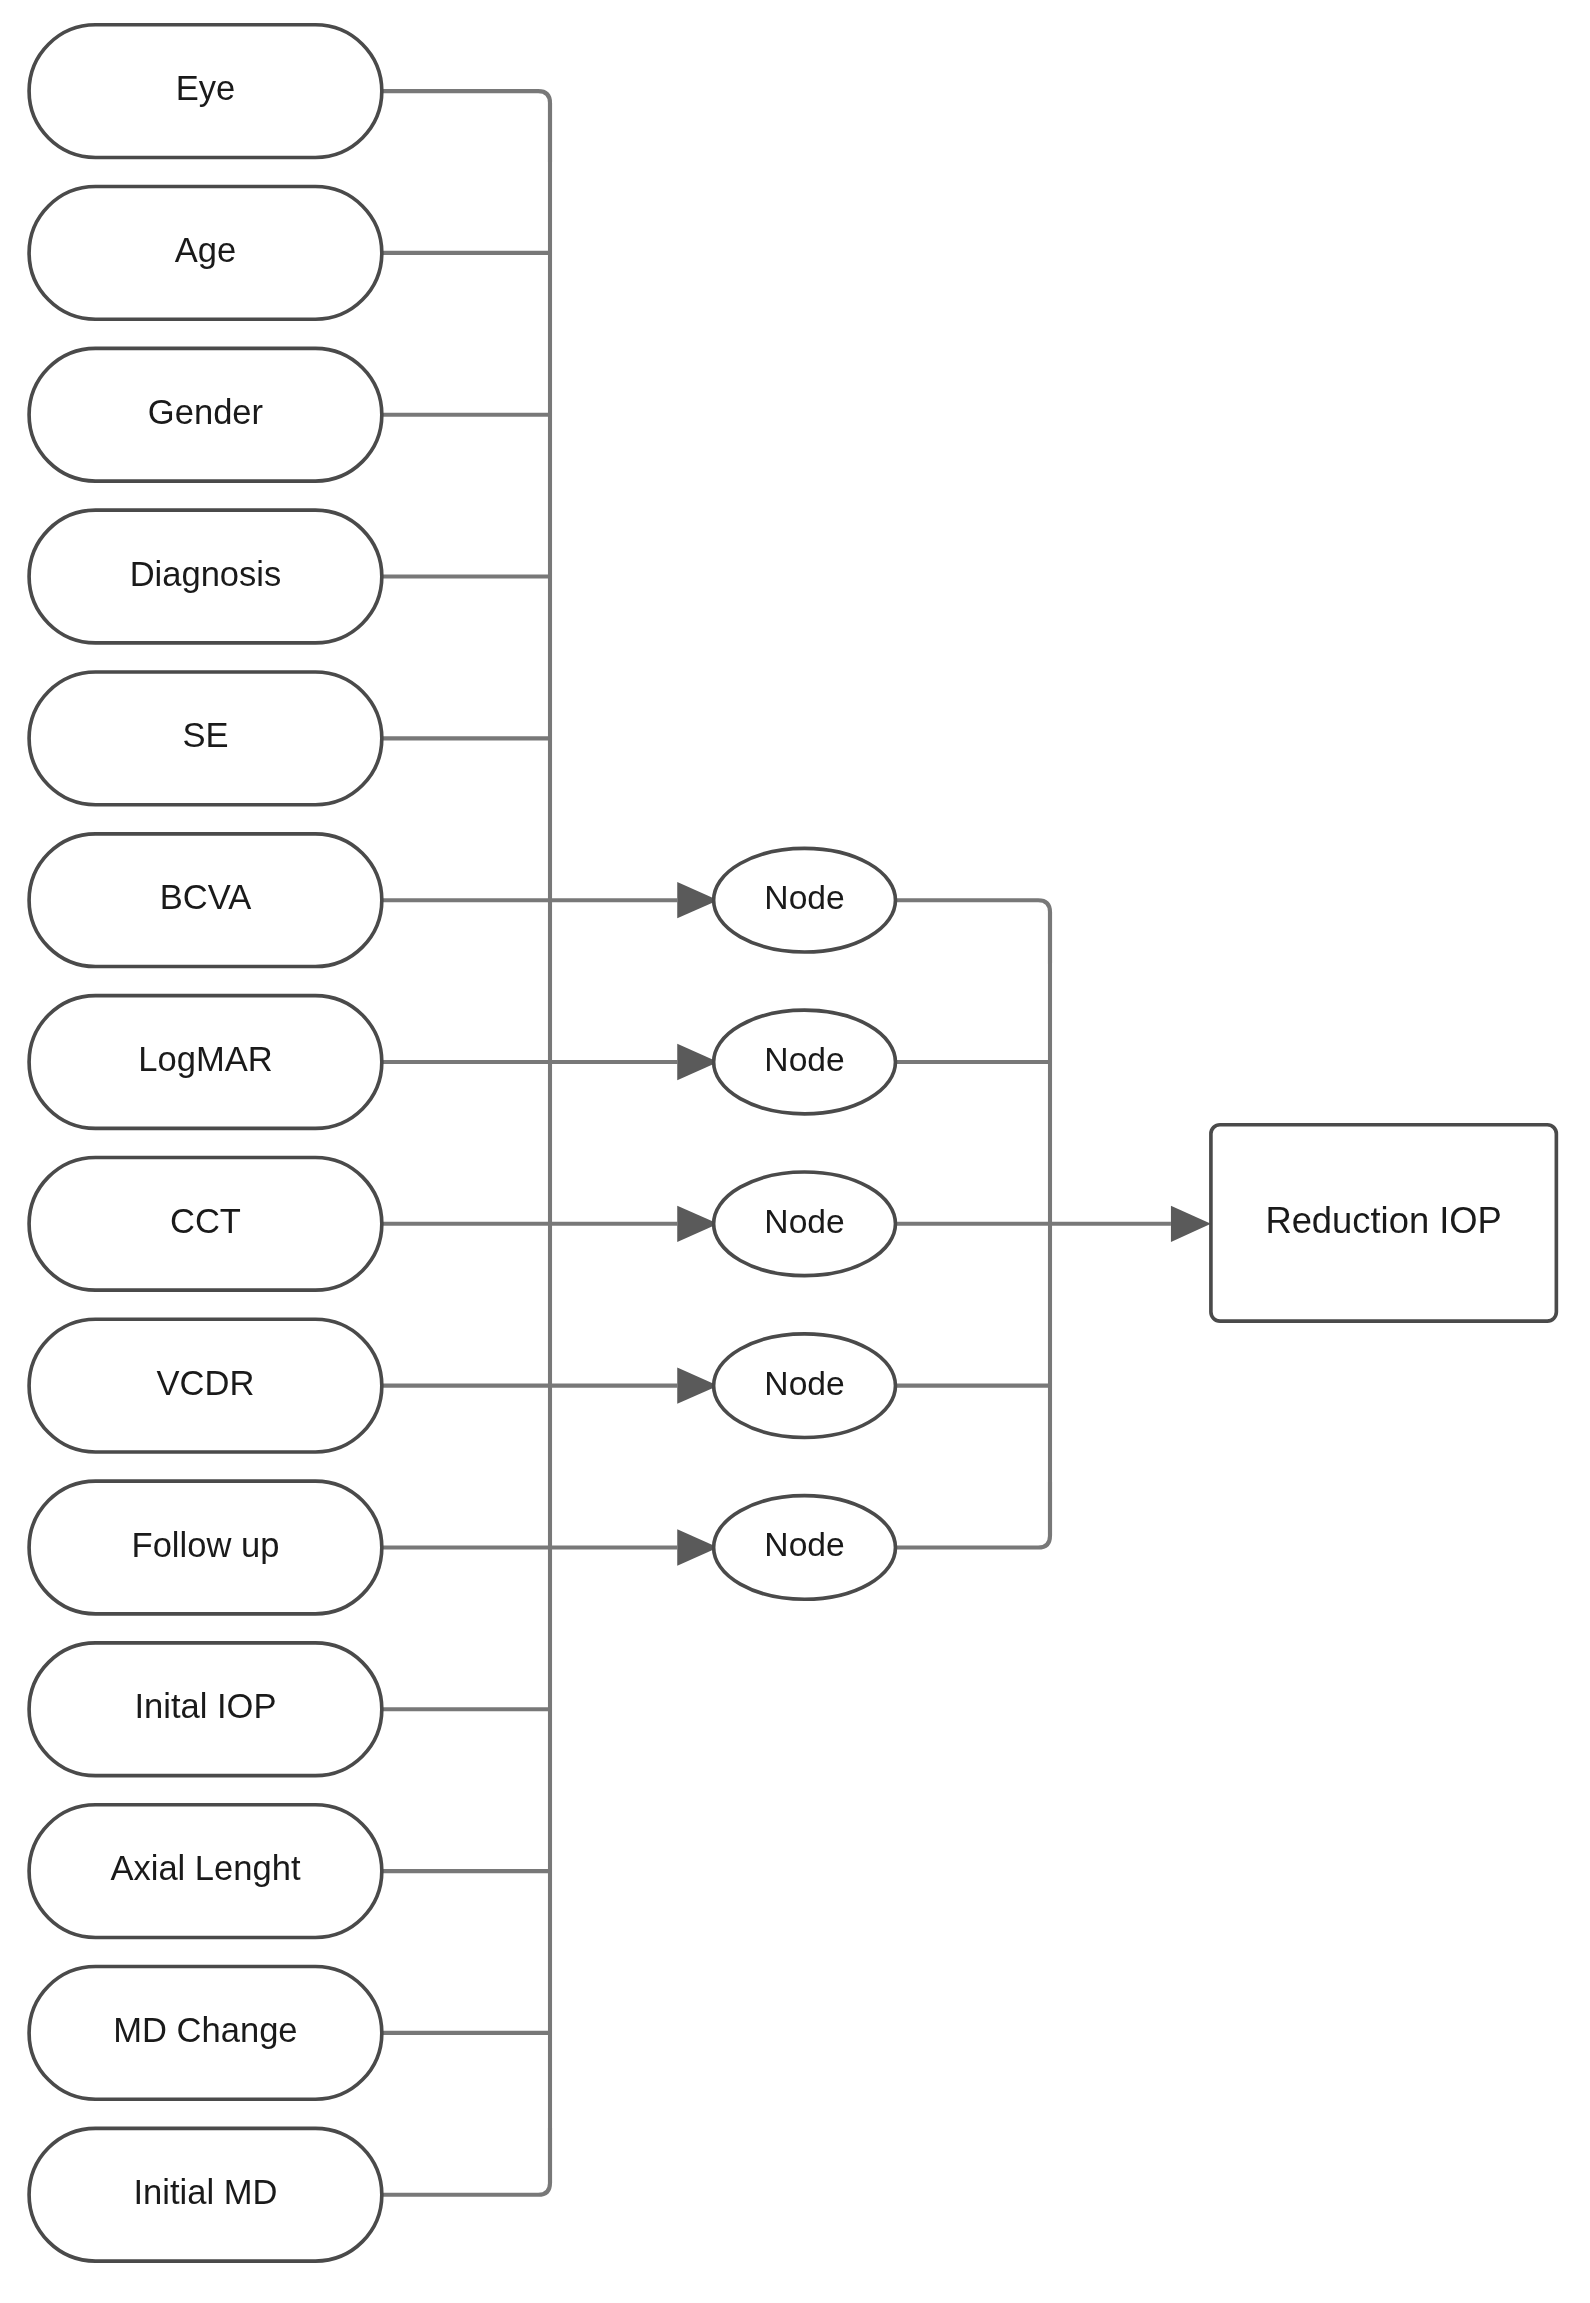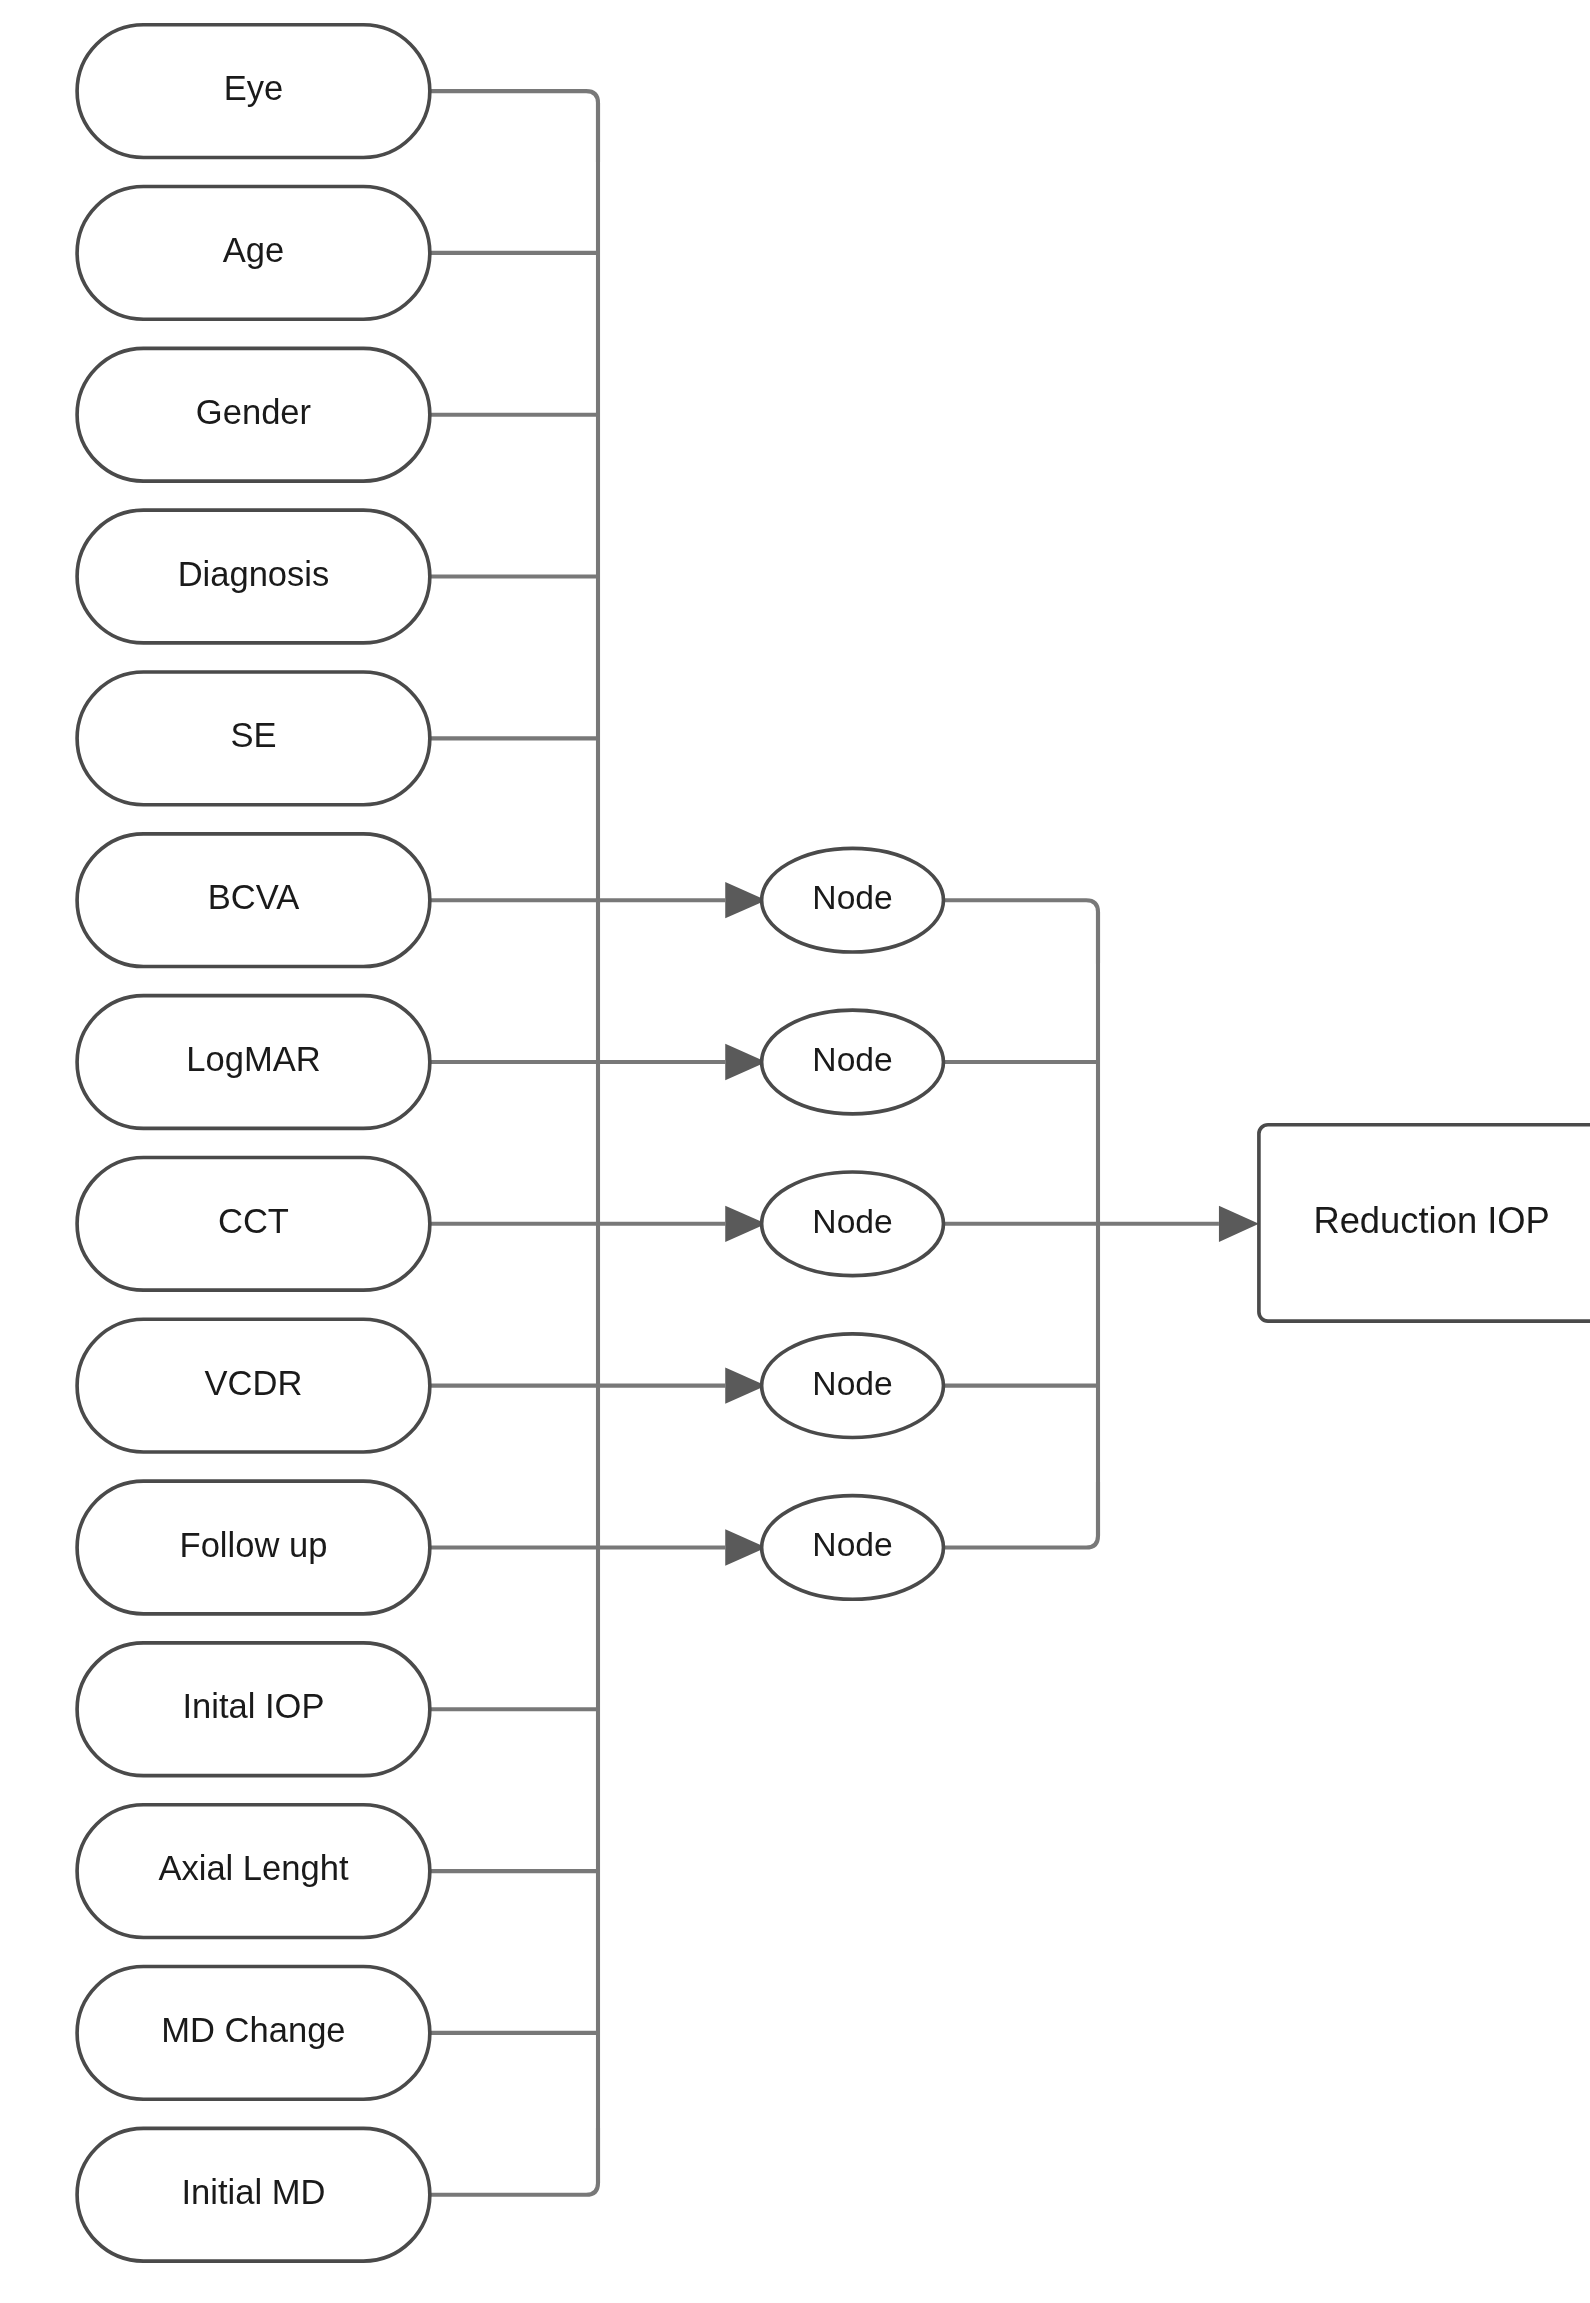--- a/index.html
+++ b/index.html
@@ -11,21 +11,20 @@
     width: 1590px;
     height: 2304px;
     font-family: "Liberation Sans", sans-serif;
     overflow: hidden;
   }
   #diagram-root {
     position: relative;
     width: 1328px;
     height: 2304px;
     background: #ffffff;
-    padding-left: 48px;
   }
   svg.flow-canvas {
     display: block;
     width: 1590px;
     height: 2304px;
   }
   .shape-stroke {
     stroke: #4a4a4a;
     stroke-width: 4;
     fill: #ffffff;

